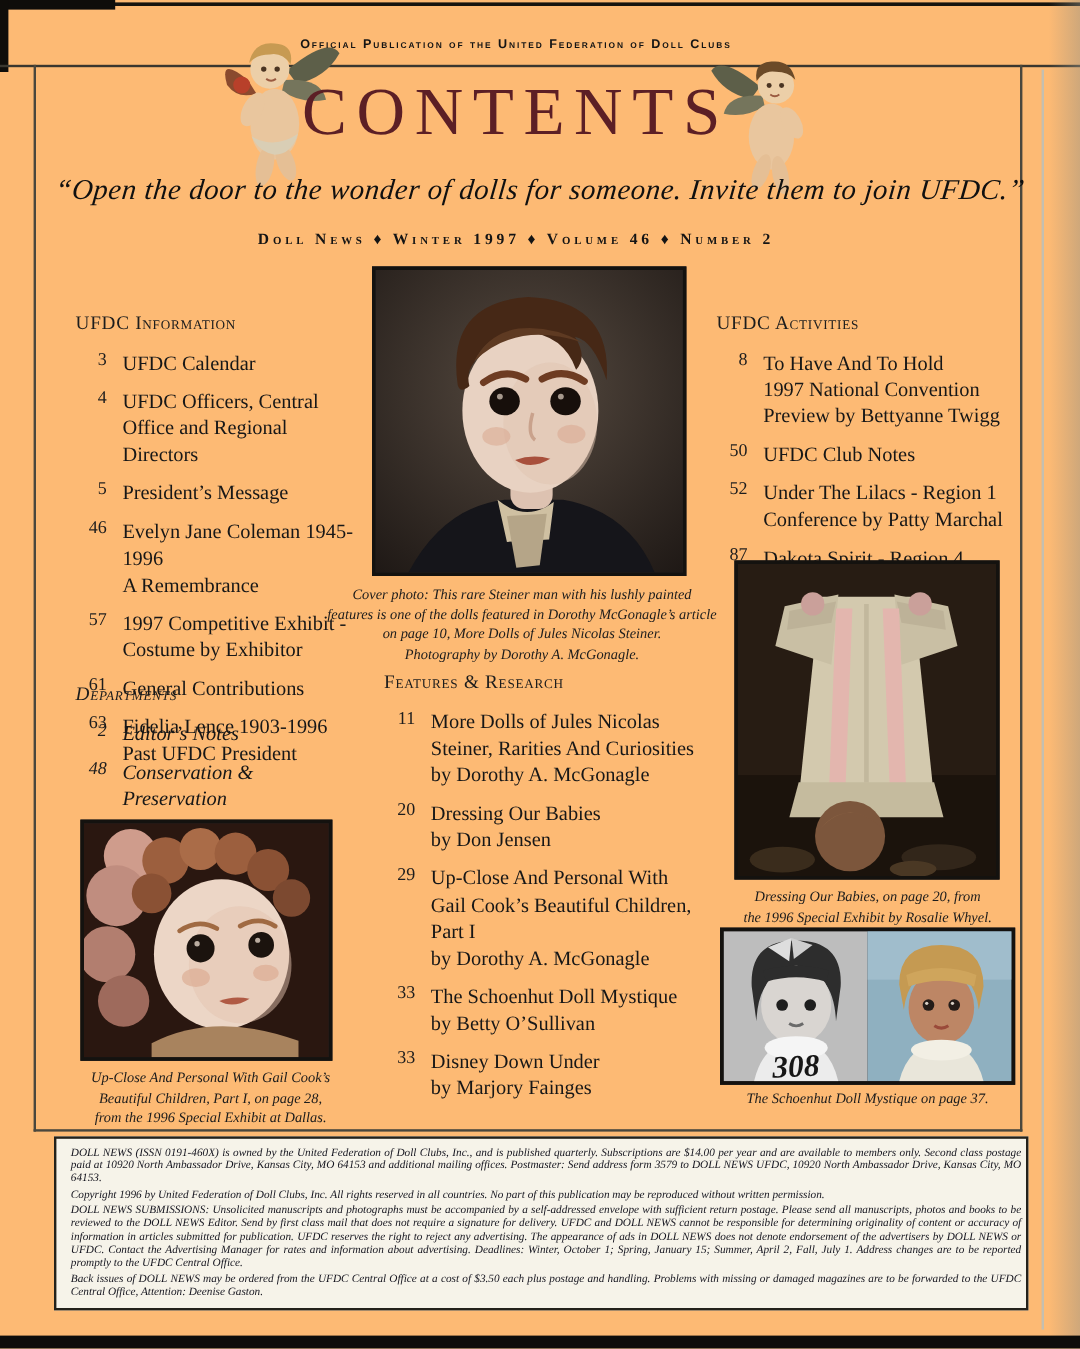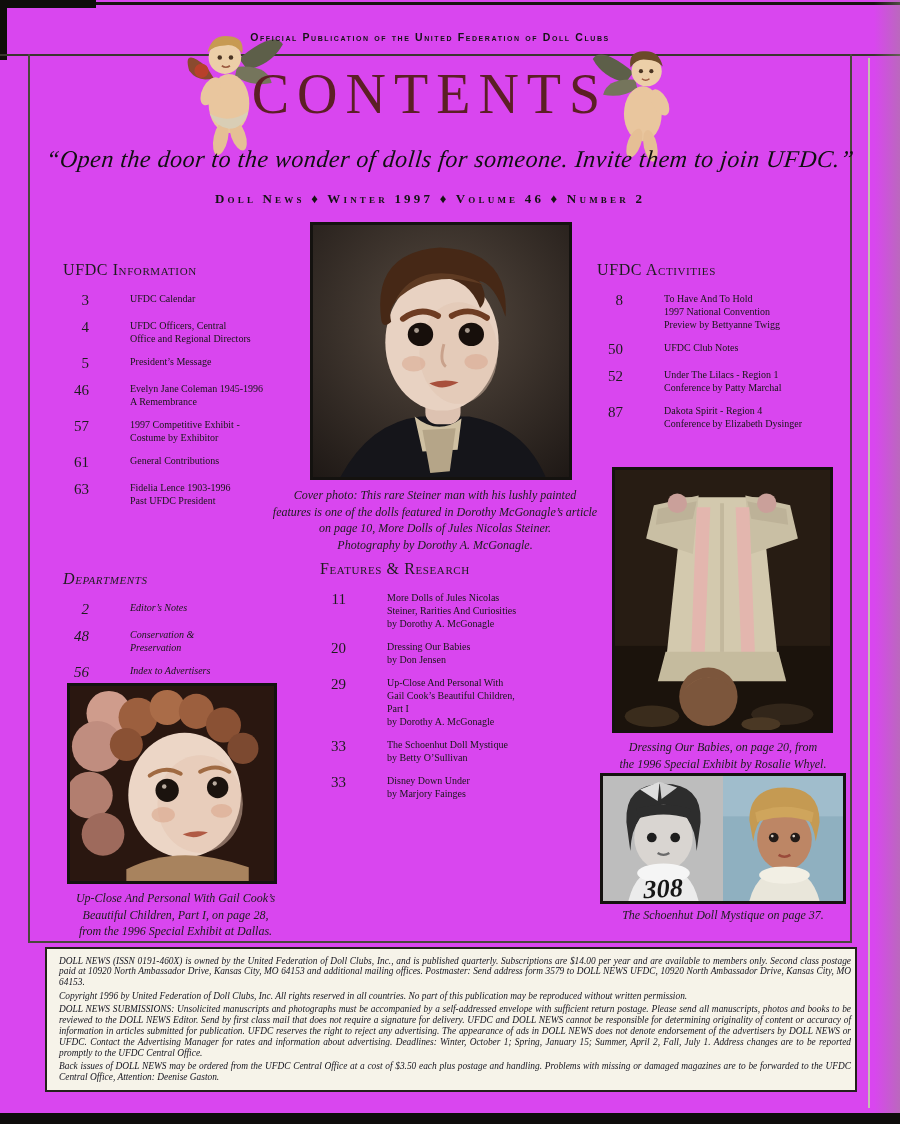--- a/index.html
+++ b/index.html
@@ -1,17 +1,17 @@
 <!DOCTYPE html>
 <html><head>
 <meta charset="utf-8">
 <title>Doll News Contents</title>
 <style>
   html,body{margin:0;padding:0;background:#d9d5ca;}
-  .page{position:relative;width:900px;height:1124px;background:#d946ef;overflow:hidden;
+  .page{position:relative;width:900px;height:1124px;background:#fdba74;overflow:hidden;
         font-family:"Liberation Serif","DejaVu Serif",serif;color:#1b1b1b;}
   
   .edge-top-line{position:absolute;left:0;top:2px;width:100%;height:3px;background:#17140f;}
   .edge-top-corner{position:absolute;left:0;top:0;width:96px;height:8px;background:#0f0d0a;}
   .edge-left-notch{position:absolute;left:0;top:0;width:7px;height:60px;background:#0f0d0a;}
   .edge-bottom{position:absolute;left:0;bottom:0;width:100%;height:11px;background:#0e0d0b;}
   .edge-right-shade{position:absolute;right:0;top:0;width:26px;height:1124px;
         background:linear-gradient(to right,rgba(150,145,130,0),rgba(150,145,130,.45));}
   .page-edge-line{position:absolute;left:868px;top:58px;width:2px;height:1050px;background:#c4bfb0;}
   
@@ -32,21 +32,21 @@
   
   .cherub{position:absolute;}
   .cherub-left{left:176px;top:24px;width:112px;height:136px;}
   .cherub-right{left:588px;top:40px;width:104px;height:126px;transform:scaleX(-1);}
   
   .toc-section{position:absolute;}
   .toc-heading{font-variant:small-caps;font-size:16px;letter-spacing:.6px;color:#1d1d1d;
         font-weight:500;margin-bottom:13px;}
   .toc-row{display:flex;gap:13px;margin-bottom:10px;}
   .toc-num{flex:none;width:26px;text-align:right;font-size:15px;color:#1d1d1d;}
-  .toc-title{font-size:10px;line-height:1.3;color:#171717;white-space:pre-line;margin-left:28px;}
+  .toc-title{font-size:17px;line-height:1.3;color:#171717;white-space:pre-line;}
   
   .photo{position:absolute;border:3px solid #14120f;box-sizing:border-box;background:#222;}
   .photo svg{display:block;width:100%;height:100%;}
   .caption{position:absolute;text-align:center;font-style:italic;font-size:12px;
         line-height:1.38;color:#1c1c1c;white-space:pre-line;}
   
   .fineprint-box{position:absolute;left:45px;top:947px;width:812px;box-sizing:border-box;
         border:2px solid #23211b;padding:4px 4px 5px 12px;background:#f6f3e9;}
   .fineprint-box p{margin:2.5px 0;font-style:italic;font-size:9.4px;line-height:1.16;
         text-align:justify;color:#14141e;}

